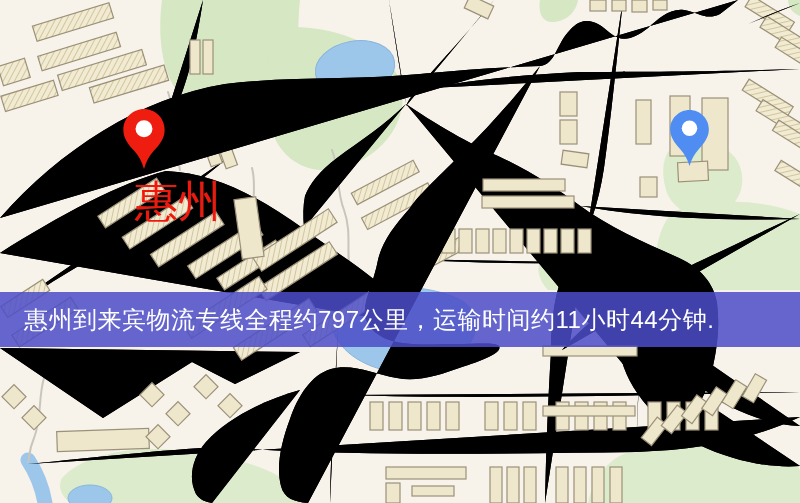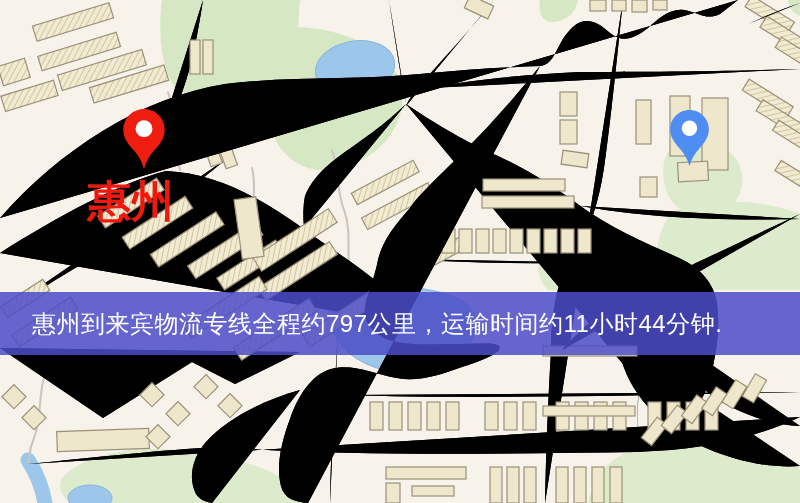--- a/index.html
+++ b/index.html
@@ -8,29 +8,29 @@
   #stage svg{position:absolute;left:0;top:0;display:block;}
 
   .bld{fill:#efe7cc;stroke:#9b9179;stroke-width:1.2;}
   .bldh{fill:url(#hatch);stroke:#9b9179;stroke-width:1.2;}
   .park{fill:#d5e7c3;stroke:none;}
   .parksoft{fill:#dcebcb;stroke:none;}
   .water{fill:#9cc6ea;stroke:#8ab5dd;stroke-width:1;}
   .trail{fill:none;stroke:#c9c5bd;stroke-width:2;stroke-linecap:round;}
 
   
-  .banner{position:absolute;left:0;top:292px;width:800px;height:63px;
+  .banner{position:absolute;left:0;top:292px;width:800px;height:55px;
           background:rgba(75,76,200,0.85);display:flex;align-items:center;
-          box-sizing:border-box;padding-left:32px;}
+          box-sizing:border-box;padding-left:24px;}
   .banner span{color:#ffffff;font-size:24px;letter-spacing:0.5px;white-space:nowrap;}
 
   
   .pin{position:absolute;}
-  .citylabel{position:absolute;font-weight:700;font-size:43px;line-height:1;
-             text-shadow:0 0 1px rgba(255,255,255,0.25);}
+  .citylabel{position:absolute;font-weight:400;font-size:43px;line-height:1;
+             text-shadow:0 0 1px rgba(255,255,255,0.25);margin-left:47px;}
   .citylabel.origin{left:88px;top:180px;color:#f2170b;}
   .citylabel.dest{left:641px;top:180px;color:#2121dc;}
 </style>
 </head>
 <body>
 
 <div id="stage">
 
   <svg width="800" height="503" viewBox="0 0 800 503">
     <defs>

